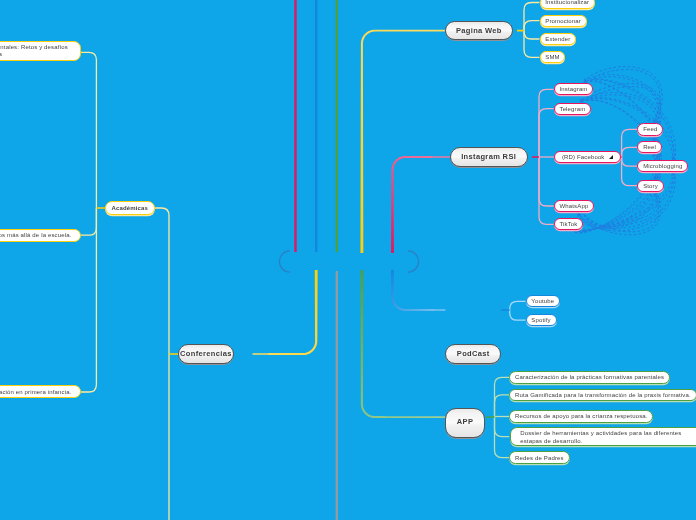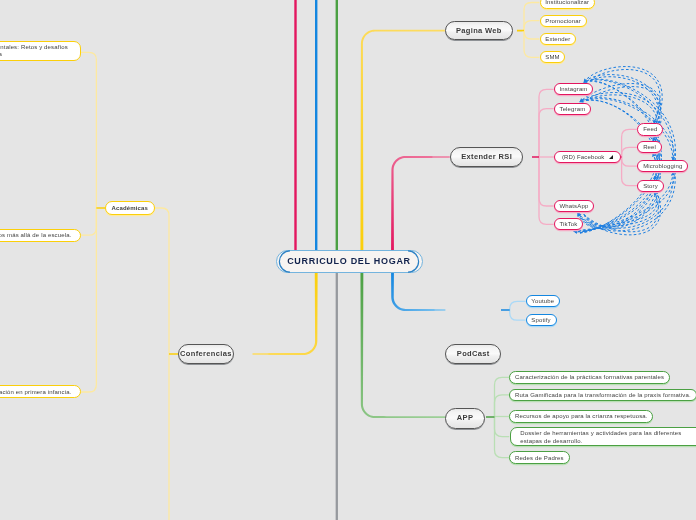--- a/index.html
+++ b/index.html
@@ -1,18 +1,18 @@
 <!DOCTYPE html>
 <html><head>
 <meta charset="utf-8">
 <title>CURRICULO DEL HOGAR</title>
 <style>
   html,body{margin:0;padding:0;}
   body{width:696px;height:520px;background:#ffffff;font-family:"Liberation Sans",sans-serif;overflow:hidden;}
-  #stage{position:relative;width:696px;height:520px;overflow:hidden;background:#e5e5e5;}
+  #stage{position:relative;width:696px;height:520px;overflow:hidden;background:#0ea5e9;}
   svg#wires{position:absolute;left:0;top:0;width:696px;height:520px;}
   .node{position:absolute;box-sizing:border-box;display:flex;align-items:center;justify-content:center;
         text-align:center;line-height:1.35;}
   .root-node{
     background:#f7f4f2;border:1.8px solid #74b4de;border-radius:12px;
     color:#12224c;font-weight:bold;font-size:9px;letter-spacing:.7px;
   }
 
   .lvl1{
     border-radius:11px;font-weight:bold;font-size:7.5px;color:#3b3b3b;letter-spacing:.35px;
@@ -178,23 +178,22 @@
     <div class="node leaf" style="left:509.3px;top:388.75px;height:12.3px;border-color:#4ba043;padding:0 4.8px;white-space:nowrap;box-shadow:0 1.3px 0 -0.1px #b9dfb4;">Ruta Gamificada para la transformación de la praxis formativa.</div>
     <div class="node leaf" style="left:509.3px;top:410.35px;height:12.3px;border-color:#4ba043;padding:0 4.8px;white-space:nowrap;box-shadow:0 1.3px 0 -0.1px #b9dfb4;">Recursos de apoyo para la crianza respetuosa.</div>
     <div class="node leaf" style="left:509.9px;top:426.8px;width:200px;height:19.7px;border-color:#4ba043;text-align:left;justify-content:flex-start;align-items:center;padding:0 4.8px 0 9.3px;line-height:1.35;white-space:normal;box-shadow:0 1.3px 0 -0.1px #b9dfb4;">Dossier de herramientas y actividades para las diferentes estapas de desarrollo.</div>
     <div class="node leaf" style="left:509.3px;top:451.45000000000005px;height:12.3px;border-color:#4ba043;padding:0 4.8px;white-space:nowrap;box-shadow:0 1.3px 0 -0.1px #b9dfb4;">Redes de Padres</div>
     <div class="node leaf" style="left:-120px;top:41.2px;width:201px;height:20.1px;border-color:#fbcf0a;display:block;overflow:hidden;"></div>
     <span style="position: absolute; left: -120px; top: 44.3px; width: 188px; text-align: right; white-space: nowrap; font-size: 6px; letter-spacing: 0.15px; color: rgb(63, 63, 63); line-height: 1;">entales: Retos y desafíos</span>
     <span style="position: absolute; left: -1.6px; top: 51.3px; white-space: nowrap; font-size: 6px; letter-spacing: 0.15px; color: rgb(63, 63, 63); line-height: 1;">a</span>
     <div class="node leaf" style="left:-120px;top:228.5px;width:201px;height:13.5px;border-color:#fbcf0a;text-align:right;justify-content:flex-end;padding-right:8.5px;white-space:nowrap;">los más allá de la escuela.</div>
     <div class="node leaf" style="left:-120px;top:385.4px;width:201px;height:13.1px;border-color:#fbcf0a;text-align:right;justify-content:flex-end;padding-right:8.5px;white-space:nowrap;">nación en primera infancia.</div>
     <div class="node lvl1" style="left:444.5px;top:21px;height:19.2px;padding:0 10.4px;white-space:nowrap;">Pagina Web</div>
-    <div class="node lvl1" style="left:449.8px;top:147.4px;height:19.2px;padding:0 10.4px;white-space:nowrap;">Extender RSI</div>
+    <div class="node lvl1" style="left:449.8px;top:147.4px;height:19.2px;padding:0 10.4px;white-space:nowrap;">Instagram RSI</div>
     <div class="node lvl1" style="left:445.4px;top:300.4px;height:19.2px;padding:0 10.4px;white-space:nowrap;margin-top:44px;">PodCast</div>
-    <div class="node lvl1" style="left:445.4px;top:407.5px;height:21px;padding:0 10.4px;white-space:nowrap;">APP</div>
+    <div class="node lvl1" style="left:445.4px;top:407.5px;height:30px;padding:0 10.4px;white-space:nowrap;">APP</div>
     <div class="node lvl1" style="left:178px;top:344.4px;height:19.2px;padding:0 1px;white-space:nowrap;">Conferencias</div>
     <div class="node leaf" style="left: 105px; top: 201.2px; height: 13.6px; border-color: rgb(251, 207, 10); padding: 0px 5.5px; white-space: nowrap; box-shadow: rgb(253, 233, 160) 0px 1.3px 0px -0.1px; font-weight: bold;">Académicas</div>
-    <div class="node root-node" style="left:275.5px;top:250px;width:147px;height:23px;">CURRICULO DEL HOGAR</div>
     <svg viewBox="0 0 696 520" style="position:absolute;left:0;top:0;width:696px;height:520px;pointer-events:none;">
       <path d="M 290 250.9 A 10.6 10.6 0 0 0 290 272.1" fill="none" stroke="#2b80c4" stroke-width="1.2"></path>
       <path d="M 408 250.9 A 10.6 10.6 0 0 1 408 272.1" fill="none" stroke="#2b80c4" stroke-width="1.2"></path>
     </svg>
   </div>
 
 </body></html>

